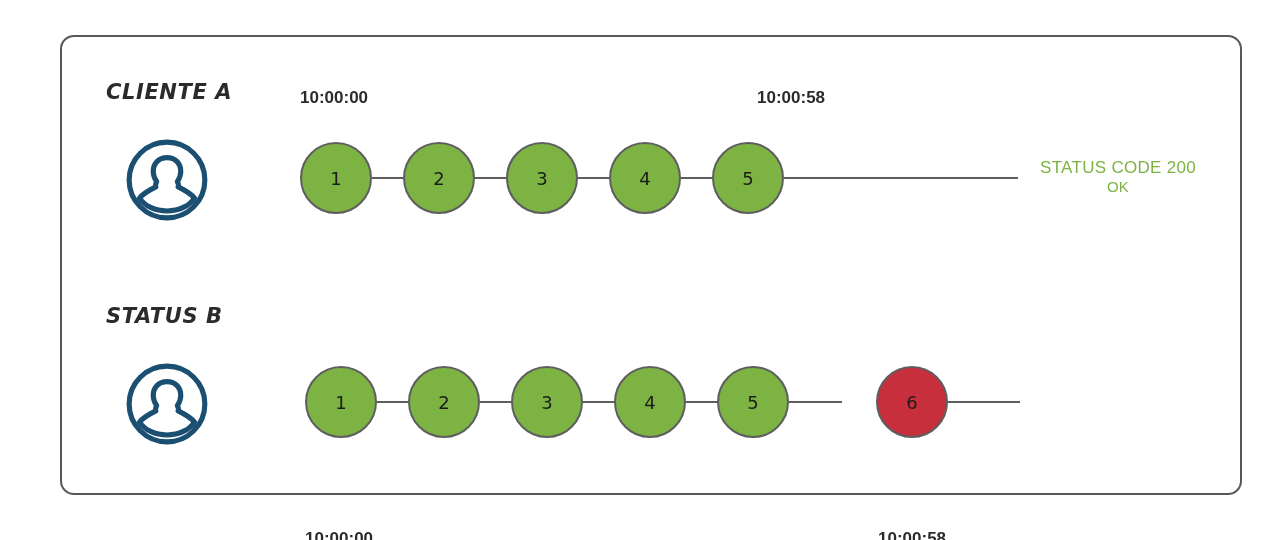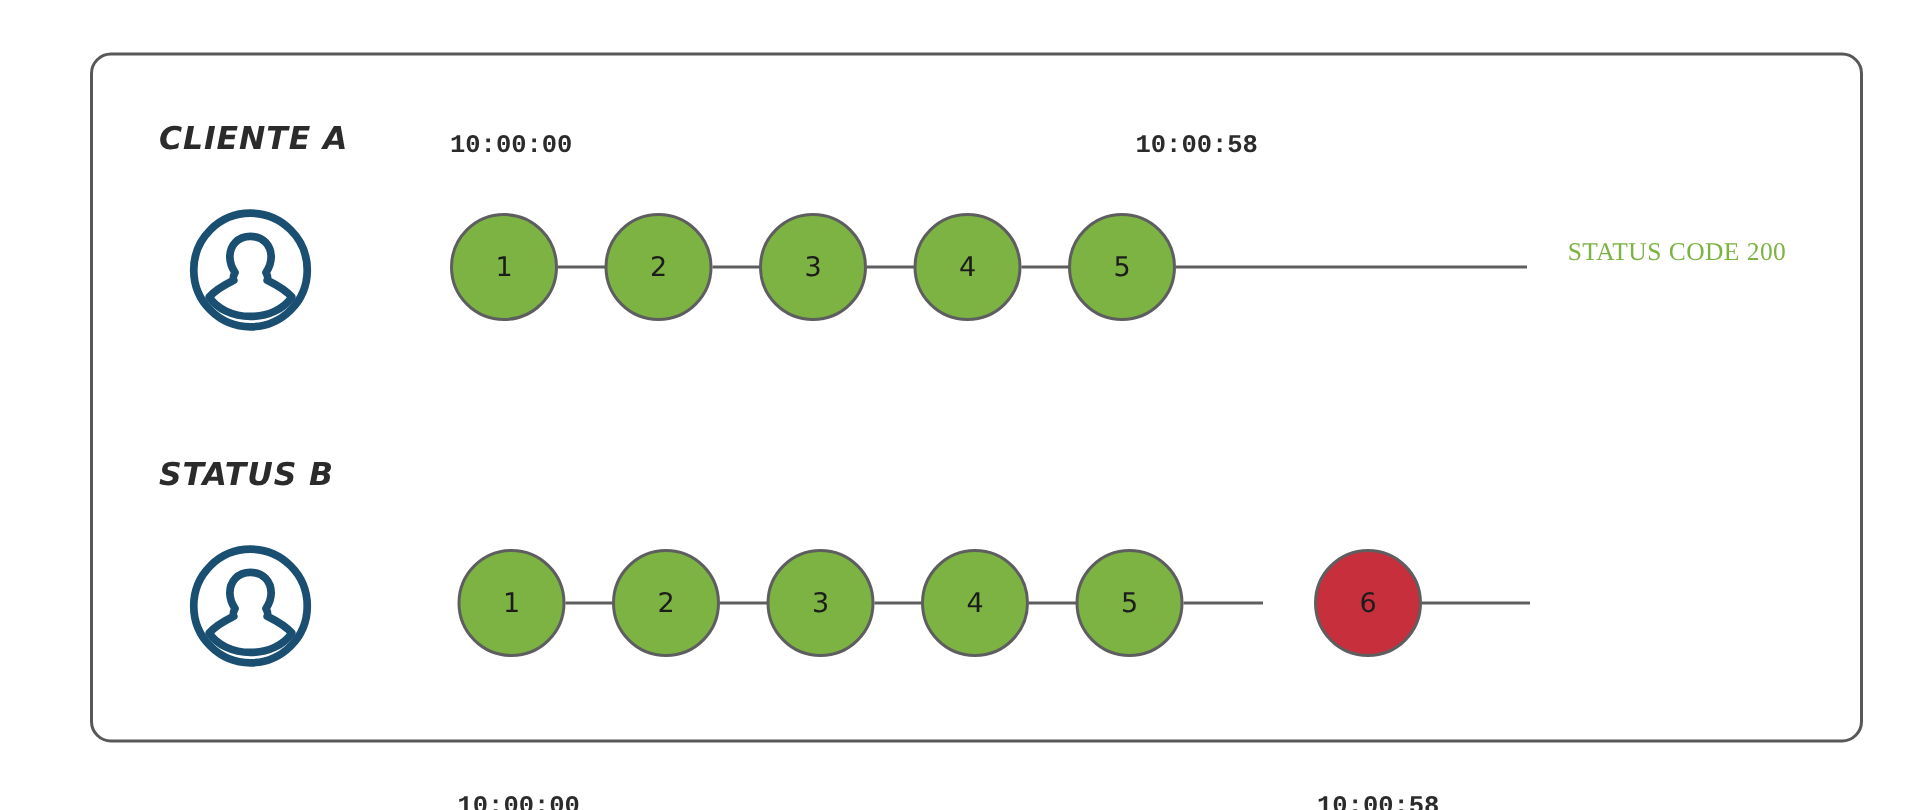--- a/index.html
+++ b/index.html
@@ -64,21 +64,21 @@
     position: absolute;
     left: 124px;
     top: 137px;
     width: 86px;
     height: 86px;
   }
 
   
   .timestamp {
     position: absolute;
-    font-family: Liberation Mono, monospace;
+    font-family: Liberation Sans, sans-serif;
     font-size: 17px;
     font-weight: bold;
     color: #2b2b2b;
     white-space: nowrap;
     letter-spacing: 0px;
   }
   .ts-start { left: 300px; top: 88px; }
   .ts-end-a { left: 757px; top: 88px; }
   .ts-start-b { left: 305px; top: 305px; }
   .ts-end-b { left: 878px; top: 305px; }
@@ -108,21 +108,21 @@
 
   .connector {
     position: absolute;
     height: 2.5px;
     background: #5e5e60;
   }
 
   
   .status {
     position: absolute;
-    font-family: Liberation Serif, serif;
+    font-family: Liberation Sans, sans-serif;
     text-align: center;
     white-space: nowrap;
     line-height: 1.18;
   }
   .status-ok { color: #7cb342; }
   .status-line1 {
     font-size: 17px;
     letter-spacing: 0.3px;
     display: block;
   }
@@ -184,20 +184,21 @@
       <div class="node node-ok" style="left:609px; top:142px;">
         <span>4</span>
       </div>
       <div class="node node-ok" style="left:712px; top:142px;">
         <span>5</span>
       </div>
     </div>
 
     <div class="status status-ok status-a">
       <span class="status-line1">STATUS CODE 200</span>
+      <span class="status-line2">OK</span>
     </div>
   </div>
 
   <div class="row row-b">
 
     <div class="client-label">STATUS B</div>
 
     <div class="avatar">
       <svg width="86" height="86" viewBox="0 0 100 100" aria-hidden="true">
         <circle cx="50" cy="50" r="44" fill="none" stroke="#1a4f72" stroke-width="6"></circle>

